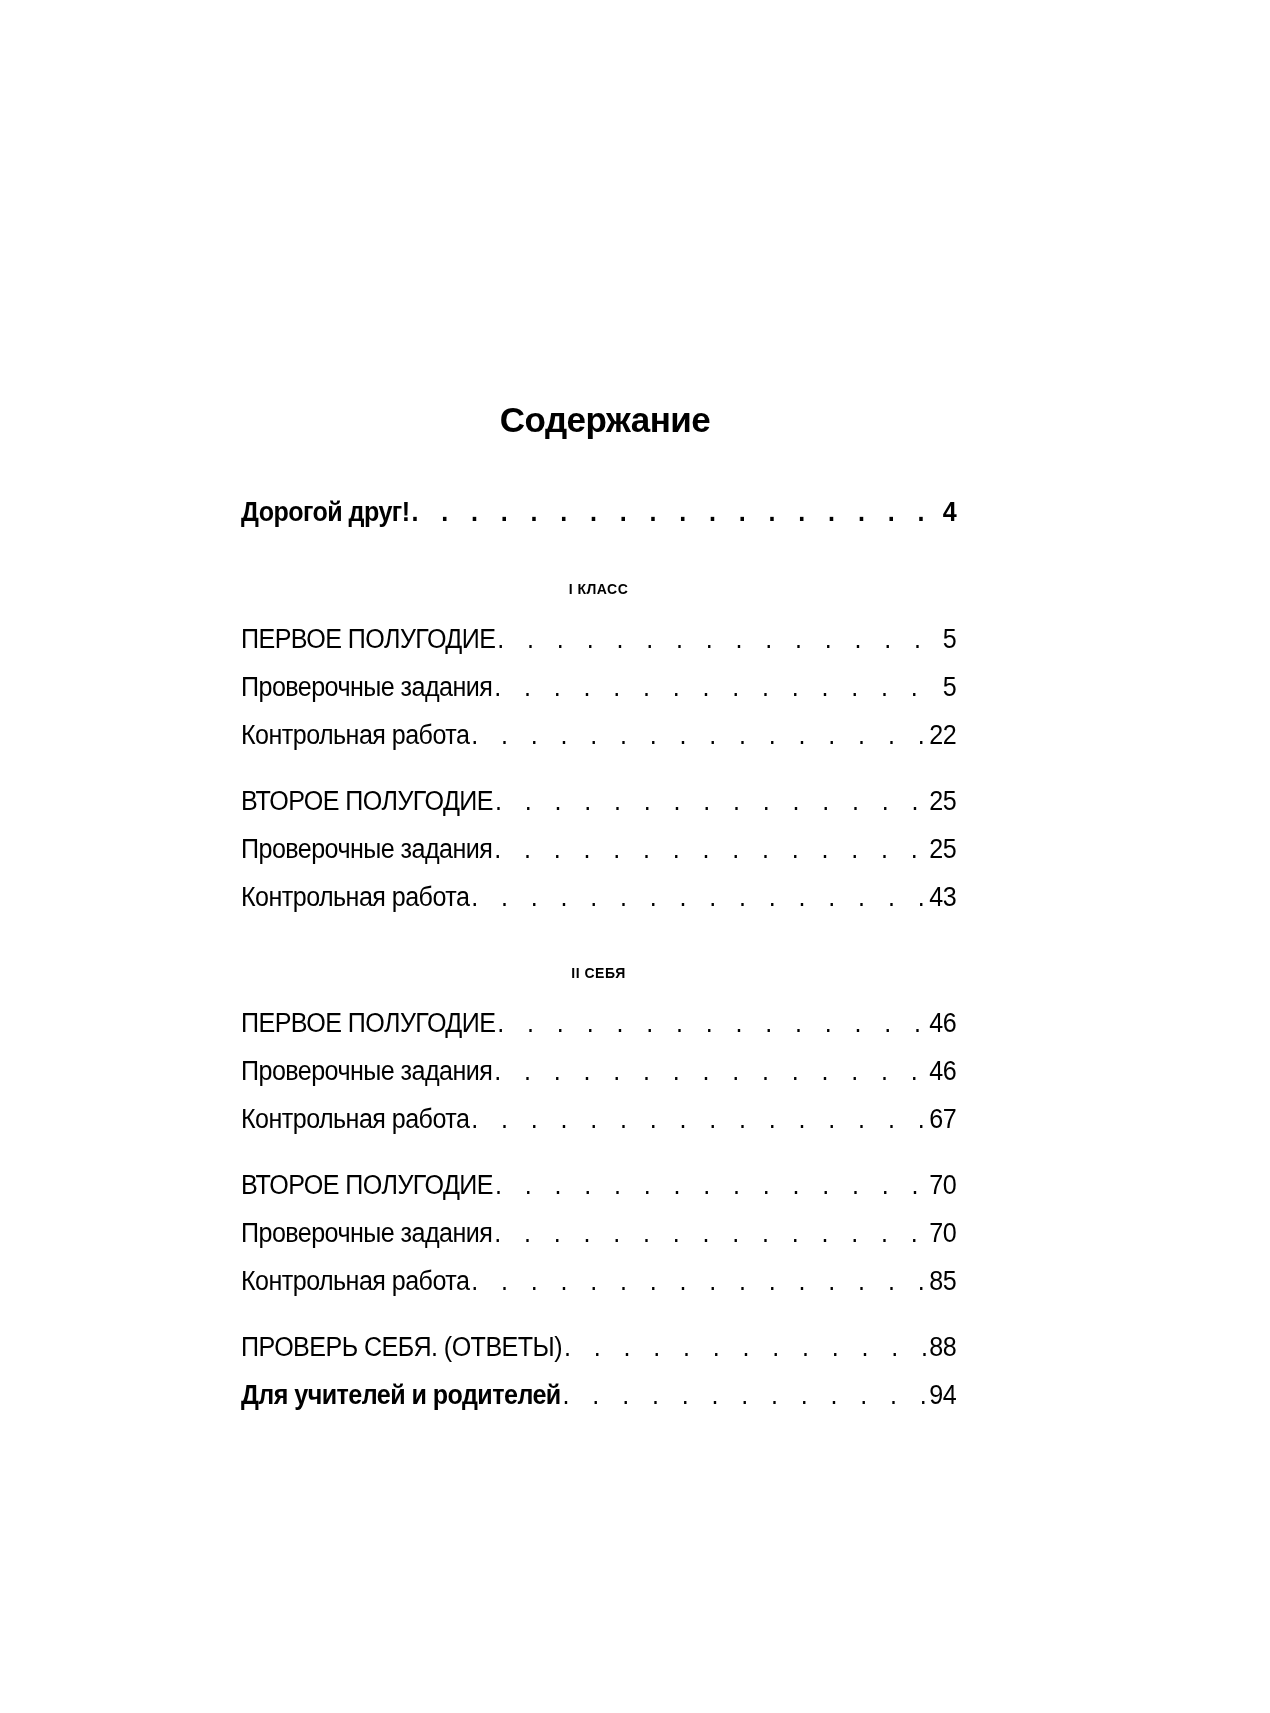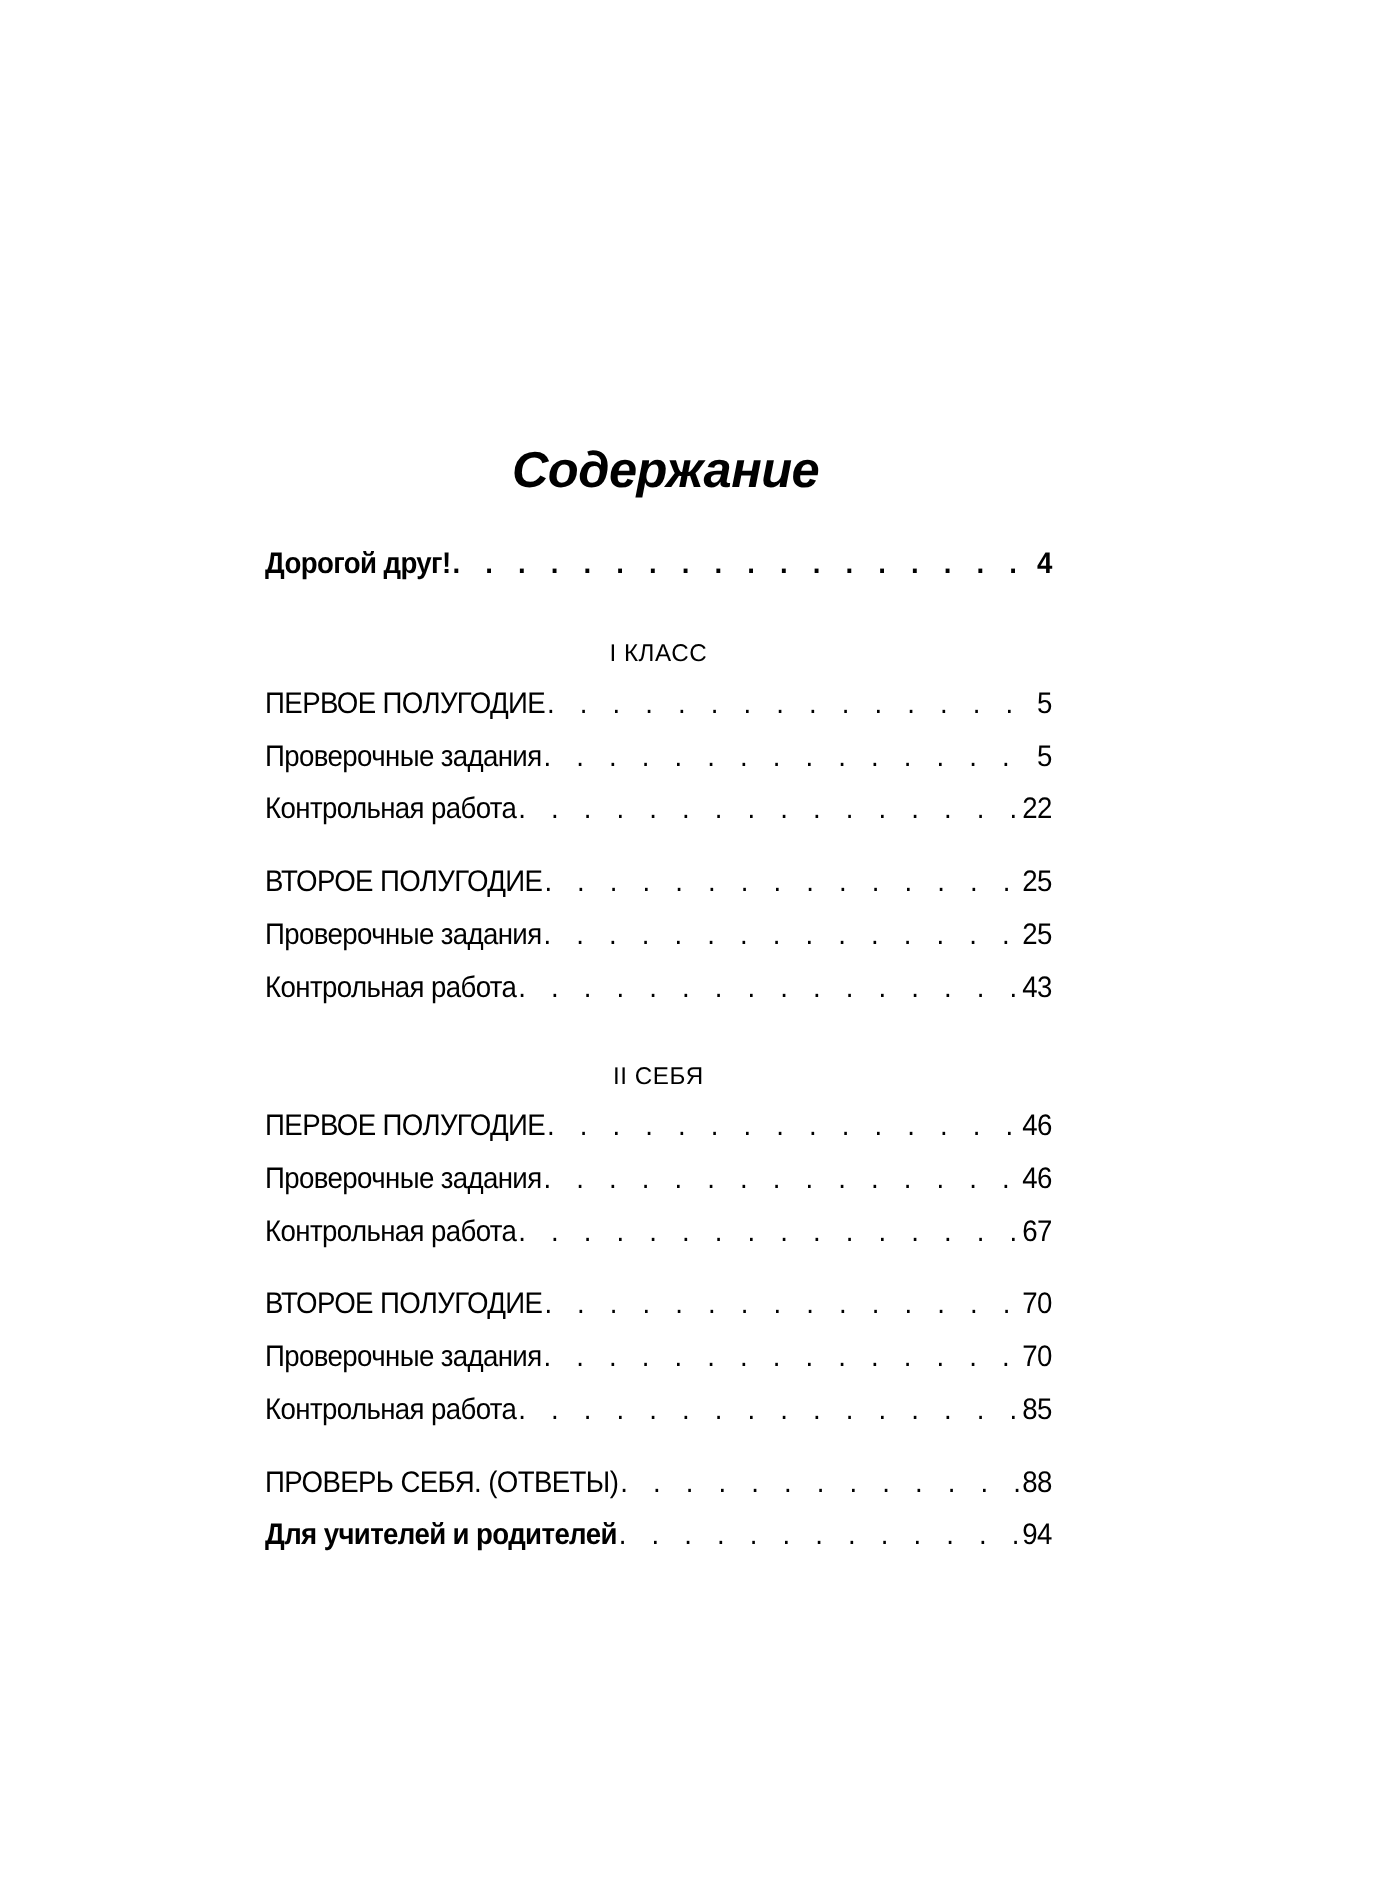--- a/index.html
+++ b/index.html
@@ -1,24 +1,24 @@
 <!DOCTYPE html>
 <html><head>
 <meta charset="utf-8">
 <style>
   html, body { margin:0; padding:0; background:#fff; }
   body { width:1270px; height:1713px; position:relative; font-family:"Liberation Sans", sans-serif; color:#000; }
-  .title { position:absolute; top:400px; left:0; width:1210px; text-align:center; font-size:46px; font-weight:bold; letter-spacing:-0.5px;font-style:italic; }
+  .title { position:absolute; top:400px; left:0; width:1210px; text-align:center; font-size:35px; font-weight:bold; letter-spacing:-0.5px; }
   .toc { position:absolute; left:241px; width:715px; top:0; }
   .row { position:absolute; left:0; width:715px; display:flex; align-items:baseline; font-size:27px; letter-spacing:-0.6px; transform:scaleX(0.93); transform-origin:left; width:769px; }
   .row .lbl { white-space:nowrap; }
   .row .dots { flex:1; overflow:hidden; white-space:nowrap; letter-spacing:8.5px; margin:0 2px; }
   .row .pg { white-space:nowrap; }
   .bold { font-weight:bold; }
-  .section { position:absolute; left:0; width:715px; text-align:center; font-size:22px; font-weight:normal; letter-spacing:0.5px; }
+  .section { position:absolute; left:0; width:715px; text-align:center; font-size:14px; font-weight:bold; letter-spacing:0.5px; }
 </style>
 </head>
 <body>
 
 <div class="title">Содержание</div>
 
 <div class="toc">
   <div class="row bold" style="top:497px">
     <span class="lbl">Дорогой друг!</span>
       <span class="dots">. . . . . . . . . . . . . . . . . . . . . . . . . . . . . . . . . . . . . . . . . . . . . . . . . . . . . . . . . . . .</span>

